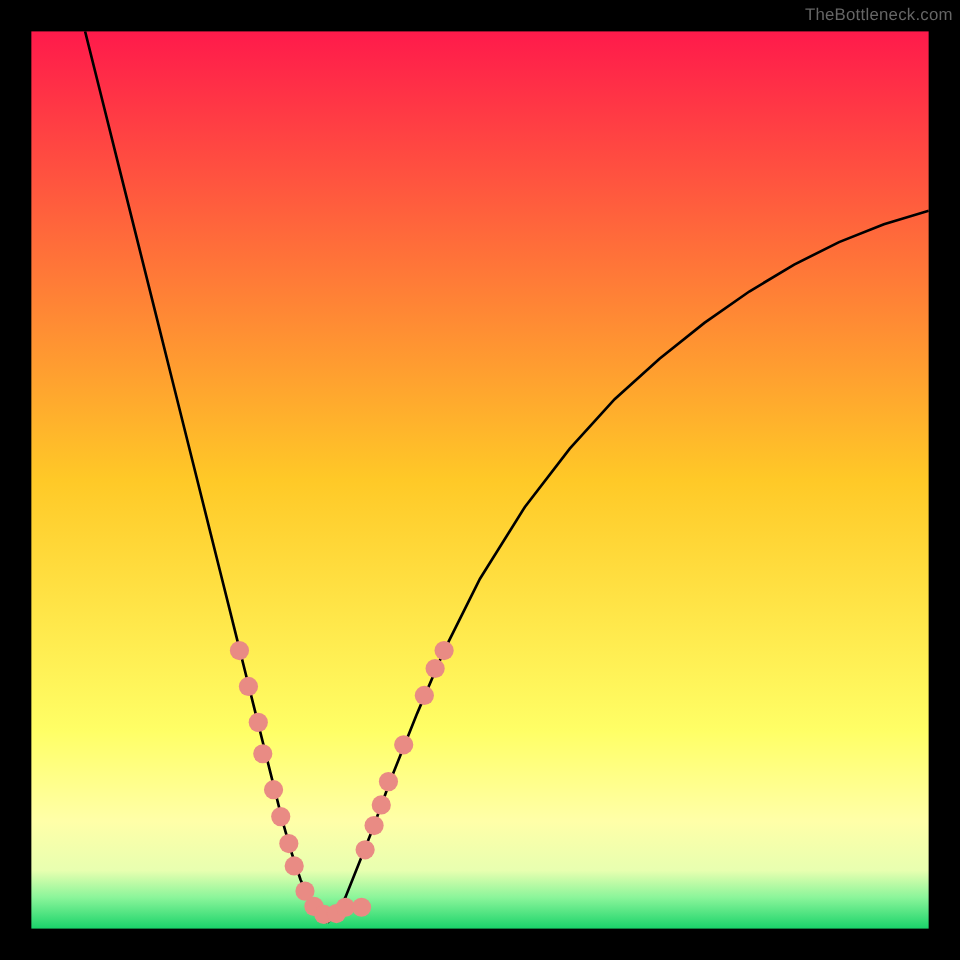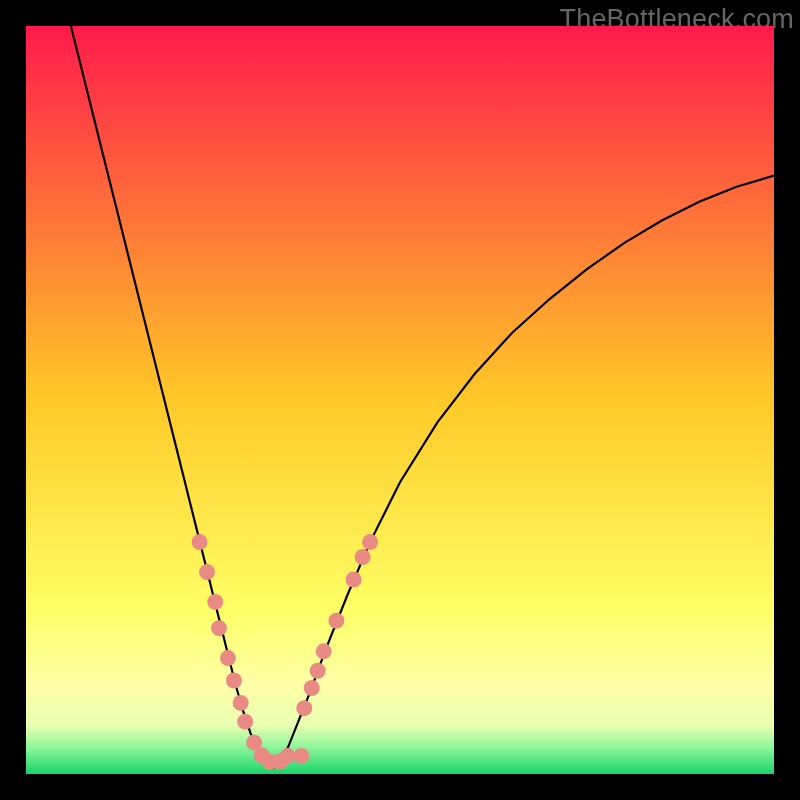--- a/index.html
+++ b/index.html
@@ -25,21 +25,21 @@
     top: 0;
     width: 748px;
     height: 748px;
     display: block;
   }
   .watermark {
     position: absolute;
     top: 4px;
     right: 6px;
     color: #666;
-    font-size: 27px;
+    font-size: 14px;
     letter-spacing: 0.2px;
     font-weight: 500;
   }
 </style>
 </head>
 <body>
 
 <div class="watermark">TheBottleneck.com</div>
 
 <div class="frame">

